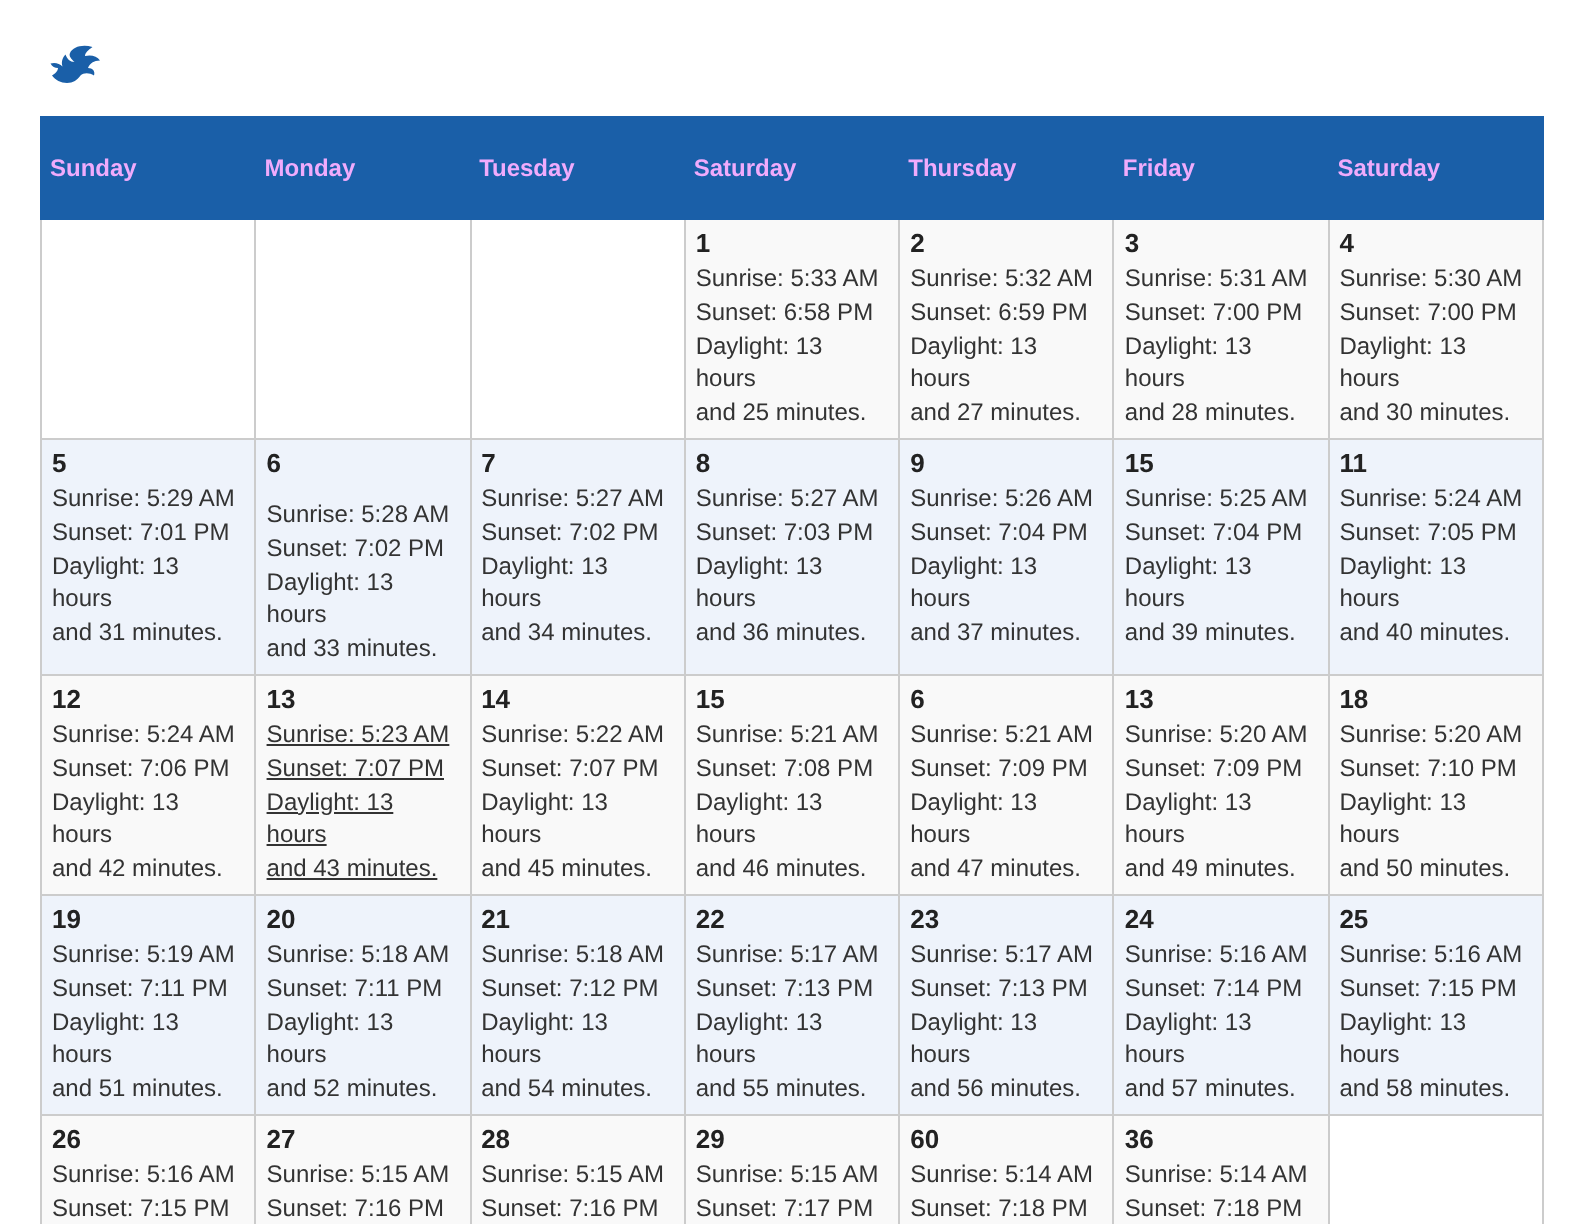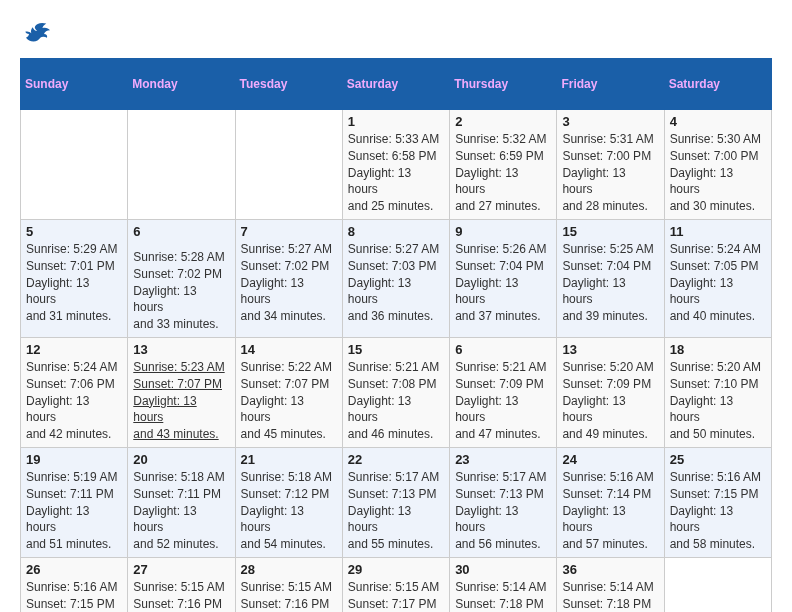--- a/index.html
+++ b/index.html
@@ -331,21 +331,21 @@
 and 1 minute.</div>
         </td>
         <td>
           <span class="day-num">29</span>
           <div class="day-info" style="white-space: pre-line;">Sunrise: 5:15 AM
 Sunset: 7:17 PM
 Daylight: 14 hours
 and 2 minutes.</div>
         </td>
         <td>
-          <span class="day-num">30</span>
+          <span class="day-num">60</span>
           <div class="day-info" style="white-space: pre-line;">Sunrise: 5:14 AM
 Sunset: 7:18 PM
 Daylight: 14 hours
 and 3 minutes.</div>
         </td>
         <td>
           <span class="day-num">36</span>
           <div class="day-info" style="white-space: pre-line;">Sunrise: 5:14 AM
 Sunset: 7:18 PM
 Daylight: 14 hours

